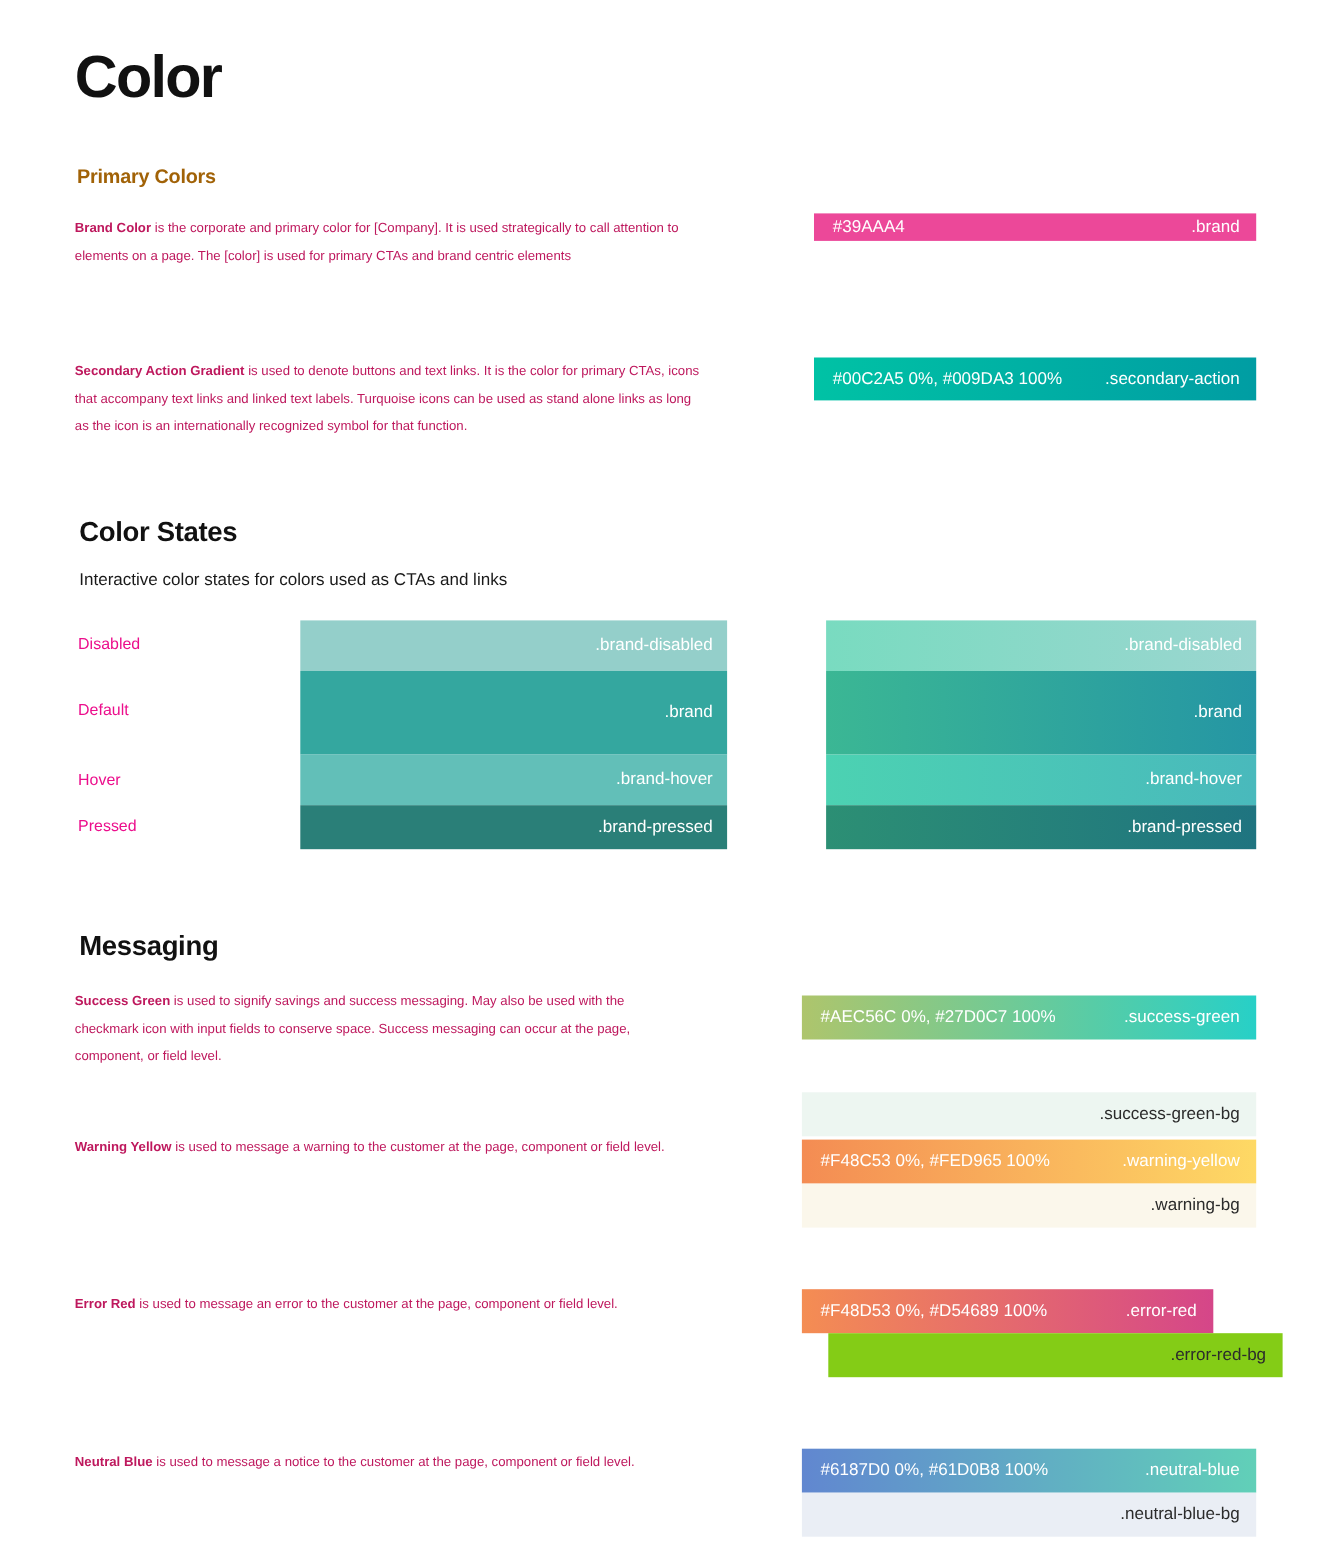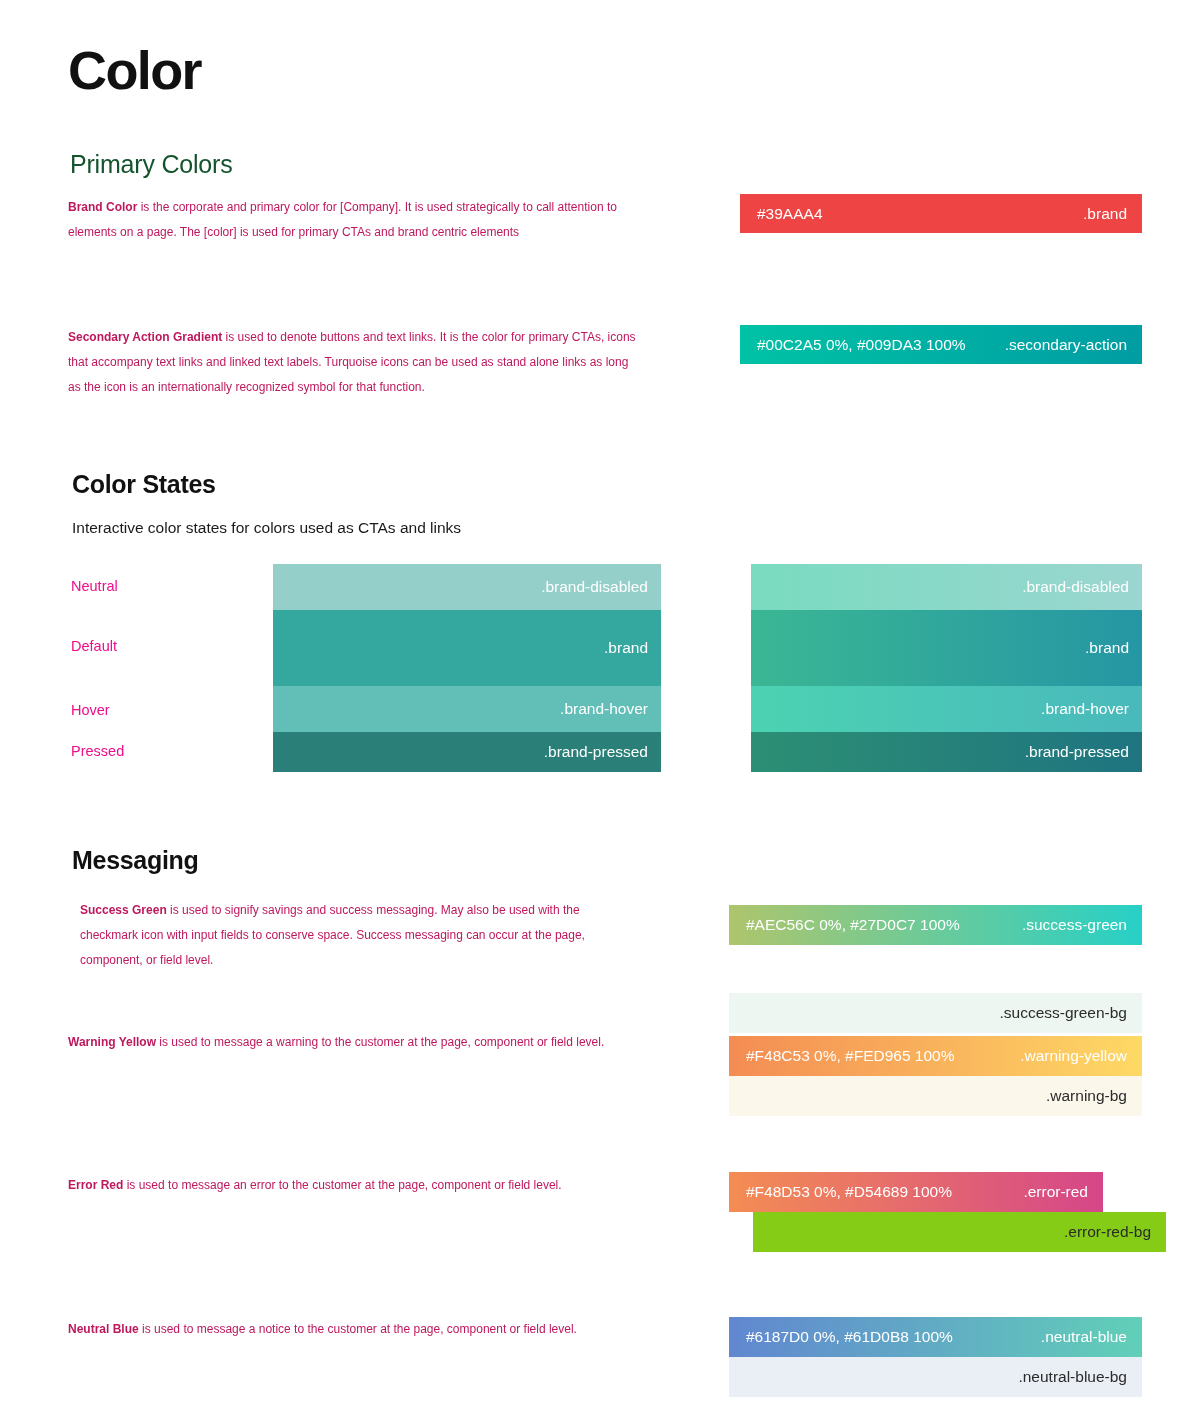--- a/index.html
+++ b/index.html
@@ -19,23 +19,23 @@
     left: 68px; top: 42px;
     font-size: 54px;
     font-weight: bold;
     letter-spacing: -1.6px;
     color: #111111;
     line-height: 1.05;
   }
   .section-title-light {
     position: absolute;
     left: 70px;
-    font-size: 25px;
-    font-weight: normal;
-    color: #14532d;
+    font-size: 18px;
+    font-weight: bold;
+    color: #a16207;
     letter-spacing: -0.2px;
   }
   .section-title-bold {
     position: absolute;
     left: 72px;
     font-size: 25px;
     font-weight: bold;
     color: #111111;
     letter-spacing: -0.3px;
   }
@@ -101,36 +101,36 @@
 <body>
 
 <div class="page">
 
   <h1 class="page-title">Color</h1>
 
   <h2 class="section-title-light" style="top:150px;">Primary Colors</h2>
 
   <p class="copy" style="top:195px;"><b>Brand Color</b><span> is the corporate and primary color for [Company]. It is used strategically to call attention to elements on a page. The [color] is used for primary CTAs and brand centric elements</span></p>
 
-  <div class="swatch" id="sw-brand" style="left: 740px; top: 194px; width: 402px; height: 39px; background: #ef4444; text-align: center;">
+  <div class="swatch" id="sw-brand" style="left: 740px; top: 194px; width: 402px; height: 25px; background: #ec4899; text-align: center;">
     <span class="hex">#39AAA4</span>
     <span class="cls">.brand</span>
   </div>
 
   <p class="copy" style="top:325px; width:568px;"><b>Secondary Action Gradient</b><span> is used to denote buttons and text links. It is the color for primary CTAs, icons that accompany text links and linked text labels. Turquoise icons can be used as stand alone links as long as the icon is an internationally recognized symbol for that function.</span></p>
 
   <div class="swatch" id="sw-secondary" style="left: 740px; top: 325px; width: 402px; height: 39px; background: linear-gradient(90deg, rgb(0, 194, 165) 0%, rgb(0, 157, 163) 100%);">
     <span class="hex">#00C2A5 0%, #009DA3 100%</span>
     <span class="cls">.secondary-action</span>
   </div>
 
   <h2 class="section-title-bold" style="top:470px;">Color States</h2>
   <p class="section-sub" style="top:519px;">Interactive color states for colors used as CTAs and links</p>
 
-  <span class="state-label" style="top: 578px; color: rgb(236, 14, 140);">Neutral</span>
+  <span class="state-label" style="top: 578px; color: rgb(236, 14, 140);">Disabled</span>
   <span class="state-label" style="top: 638px; color: rgb(236, 14, 140);">Default</span>
   <span class="state-label" style="top: 702px; color: rgb(236, 14, 140);">Hover</span>
   <span class="state-label" style="top: 743px; color: rgb(236, 14, 140);">Pressed</span>
 
   <div class="states-col" style="left:233px; top:564px; width:428px;">
     <div class="state-row" id="st-f0" style="height: 46px; background: rgb(148, 207, 202);">
       <span class="cls">.brand-disabled</span>
     </div>
     <div class="state-row" id="st-f1" style="height: 76px; background: rgb(52, 167, 159);">
       <span class="cls">.brand</span>
@@ -153,21 +153,21 @@
     <div class="state-row" id="st-g2" style="height: 46px; background: linear-gradient(90deg, rgb(76, 210, 178) 0%, rgb(73, 185, 188) 100%);">
       <span class="cls">.brand-hover</span>
     </div>
     <div class="state-row" id="st-g3" style="height: 40px; background: linear-gradient(90deg, rgb(44, 143, 116) 0%, rgb(31, 116, 128) 100%);">
       <span class="cls">.brand-pressed</span>
     </div>
   </div>
 
   <h2 class="section-title-bold" style="top:846px;">Messaging</h2>
 
-  <p class="copy" style="top:898px; width:560px;margin-left:12px;"><b>Success Green</b><span> is used to signify savings and success messaging. May also be used with the checkmark icon with input fields to conserve space. Success messaging can occur at the page, component, or field level.</span></p>
+  <p class="copy" style="top:898px; width:560px;"><b>Success Green</b><span> is used to signify savings and success messaging. May also be used with the checkmark icon with input fields to conserve space. Success messaging can occur at the page, component, or field level.</span></p>
   <div class="swatch" id="sw-m0" style="left: 729px; top: 905px; width: 413px; height: 40px; background: linear-gradient(90deg, rgb(174, 197, 108) 0%, rgb(39, 208, 199) 100%);">
     <span class="hex">#AEC56C 0%, #27D0C7 100%</span>
     <span class="cls">.success-green</span>
   </div>
   <div class="swatch dark-label" id="sw-b0" style="left: 729px; top: 993px; width: 413px; height: 40px; background: rgb(237, 246, 241);">
     <span class="cls">.success-green-bg</span>
   </div>
 
   <p class="copy" style="top:1030px; width:575px;"><b>Warning Yellow</b><span> is used to message a warning to the customer at the page, component or field level.</span></p>
   <div class="swatch" id="sw-m1" style="left: 729px; top: 1036px; width: 413px; height: 40px; background: linear-gradient(90deg, rgb(244, 140, 83) 0%, rgb(254, 217, 101) 100%);">

